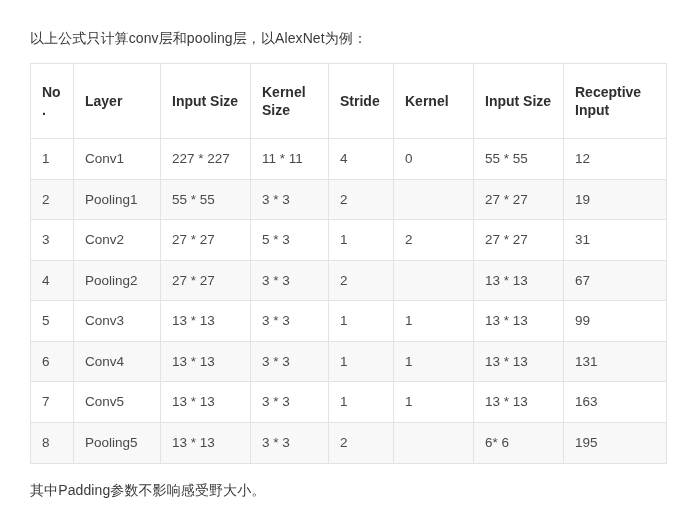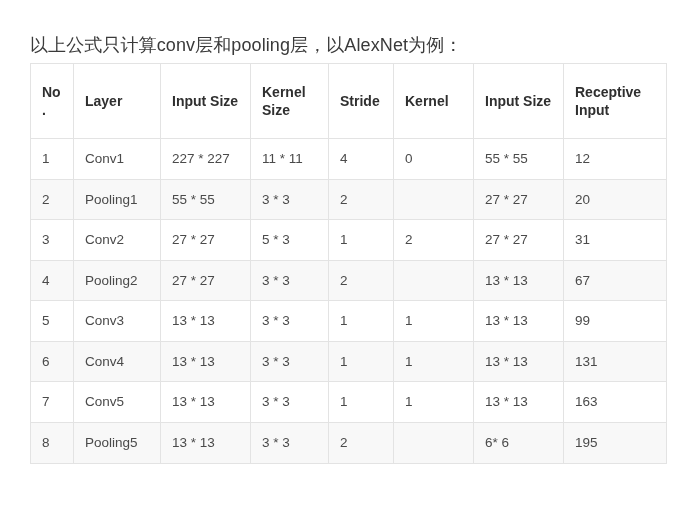--- a/index.html
+++ b/index.html
@@ -18,21 +18,21 @@
   }
 
   .page {
     position: relative;
     width: 700px;
     height: 518px;
     box-sizing: border-box;
   }
 
   .para {
-    font-size: 18px;
+    font-size: 14px;
     line-height: 1.6;
     color: #3a3a3a;
     letter-spacing: 0.1px;
   }
 
   .para-top {
     position: absolute;
     left: 30px;
     top: 13px;
     width: 640px;
@@ -150,21 +150,21 @@
           <td>12</td>
         </tr>
         <tr>
           <td>2</td>
           <td>Pooling1</td>
           <td>55 * 55</td>
           <td>3 * 3</td>
           <td>2</td>
           <td class="cell-empty"></td>
           <td>27 * 27</td>
-          <td>20</td>
+          <td>19</td>
         </tr>
         <tr>
           <td>3</td>
           <td>Conv2</td>
           <td>27 * 27</td>
           <td>5 * 3</td>
           <td>1</td>
           <td>2</td>
           <td>27 * 27</td>
           <td>31</td>
@@ -216,14 +216,15 @@
           <td>3 * 3</td>
           <td>2</td>
           <td class="cell-empty"></td>
           <td>6* 6</td>
           <td>195</td>
         </tr>
       </tbody>
     </table>
   </div>
 
+  <p class="para para-bottom">其中Padding参数不影响感受野大小。</p>
 
 </div>
 
 </body></html>

